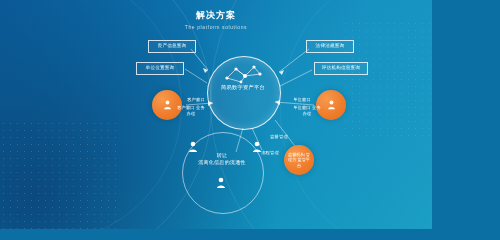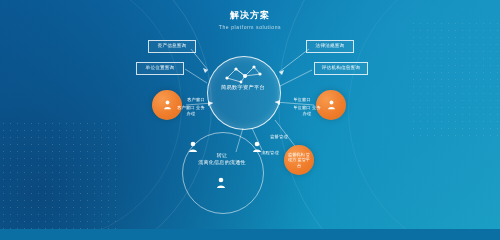--- a/index.html
+++ b/index.html
@@ -2,21 +2,21 @@
 <html><head>
 <meta charset="utf-8">
 <style>
   html,body{margin:0;padding:0;}
   body{
     width:500px;height:229px;overflow:hidden;
     font-family:"Liberation Sans",sans-serif;
     background:#0b6fa4;
   }
   #stage{
-    position:relative;width:500px;height:229px;overflow:hidden;
+    position:relative;width:432px;height:229px;overflow:hidden;
     background:
       radial-gradient(circle at 88% 18%, rgba(30,150,200,0.55) 0%, rgba(30,150,200,0) 45%),
       radial-gradient(circle at 8% 85%, rgba(10,60,110,0.75) 0%, rgba(10,60,110,0) 55%),
       linear-gradient(125deg,#0a5f9e 0%,#0d74ae 35%,#1190bd 65%,#1b9fc4 100%);
   }
   
   .arc{position:absolute;border-radius:50%;border:1px solid rgba(255,255,255,0.10);}
   .arc.a1{width:330px;height:330px;left:-120px;top:-60px;}
   .arc.a2{width:270px;height:270px;left:-90px;top:-30px;border-color:rgba(255,255,255,0.07);}
   .arc.a3{width:420px;height:420px;right:-200px;top:-110px;border-color:rgba(255,255,255,0.09);}

